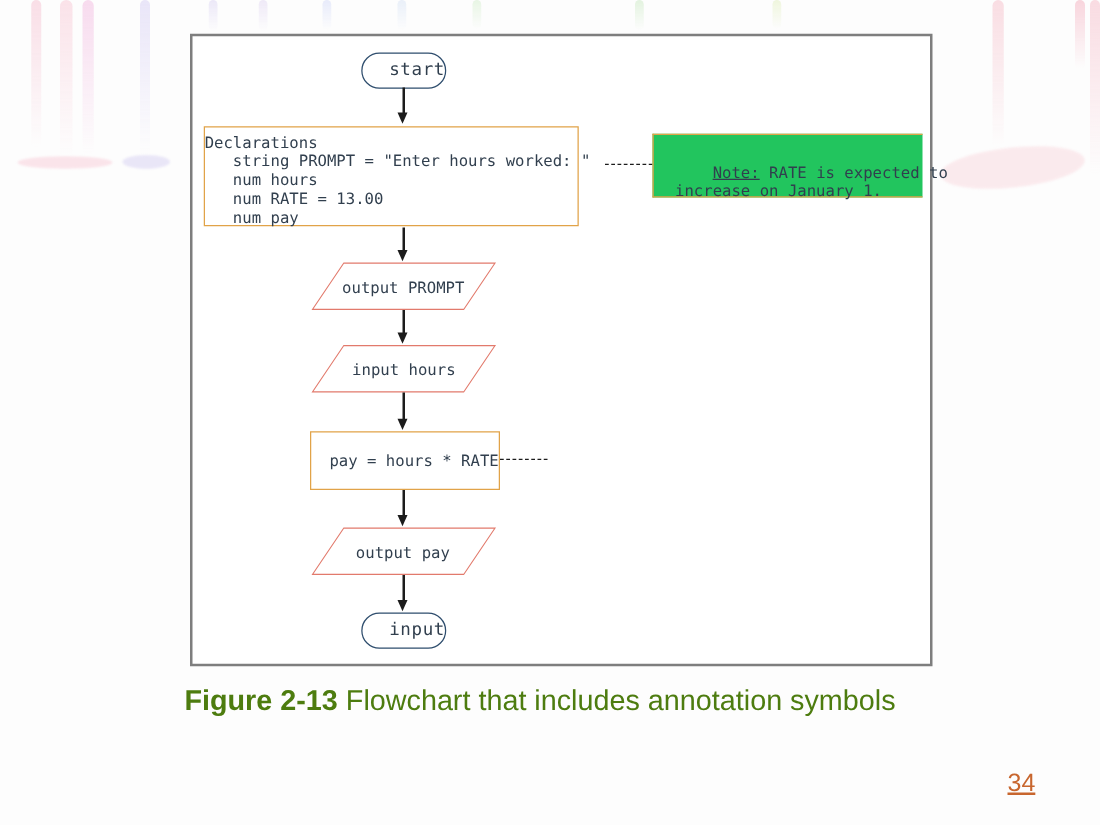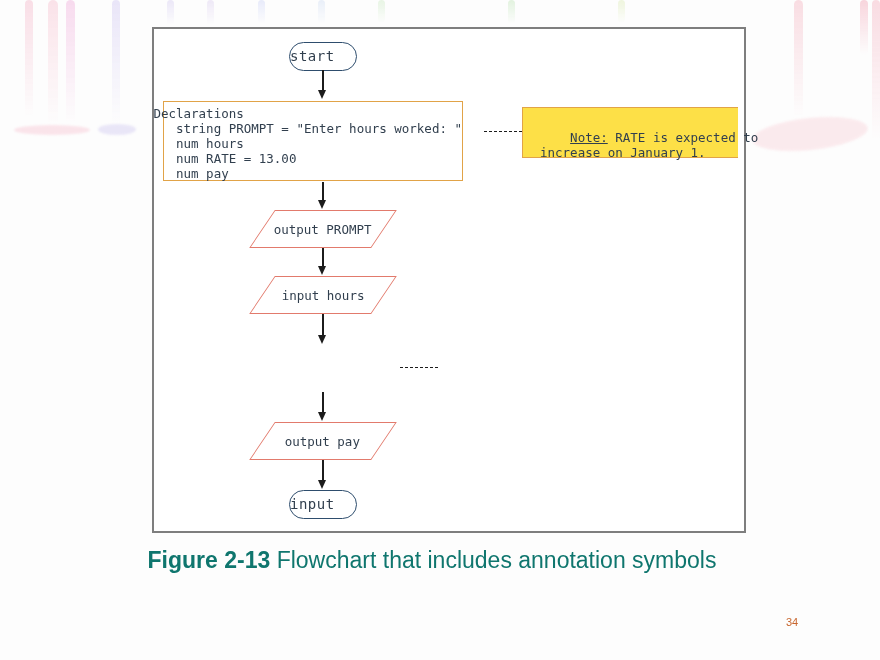--- a/index.html
+++ b/index.html
@@ -19,64 +19,64 @@
   }
   
   .deco{position:absolute;border-radius:6px;opacity:.55;filter:blur(.6px);pointer-events:none;}
   .foot{position:absolute;border-radius:50%;opacity:.5;filter:blur(1px);pointer-events:none;}
   
   .frame{
     position:absolute;left:152px;top:27px;width:594px;height:506px;
     background:#ffffff;border:2px solid var(--frame-border);
   }
   
-  .node{position:absolute;display:flex;align-items:center;justify-content:flex-start;
+  .node{position:absolute;display:flex;align-items:center;justify-content:flex-end;
         font-size:12.5px;line-height:15px;background:#ffffff;}
   .terminal{
     width:68px;height:29px;border:1.7px solid var(--terminal-border);
     border-radius:15px;font-size:14px;letter-spacing:.5px;
   }
   .process{border:1.6px solid var(--annotation-border);}
   .decl{
     left:163px;top:101px;width:300px;height:80px;
-    justify-content:flex-end;align-items:flex-start;
+    justify-content:center;align-items:flex-start;
     padding:4px 0 0 10px;white-space:pre;
   }
   .paybox{left:248px;top:345px;width:152px;height:47px;}
   .io{
     position:absolute;width:122px;height:38px;border:1.6px solid var(--io-border);
     transform:skewX(-34deg);display:flex;align-items:center;justify-content:center;
     background:#ffffff;font-size:12.5px;
   }
   .io>span{transform:skewX(34deg);white-space:nowrap;}
   .annotation{
     position:absolute;border-left:1.6px solid var(--annotation-border);
     border-top:1.6px solid var(--annotation-border);
     border-bottom:1.6px solid var(--annotation-border);
-    background:#fde047;font-size:12.5px;line-height:15.5px;white-space:pre;
+    background:#22c55e;font-size:12.5px;line-height:15.5px;white-space:pre;
   }
   .annotation .note{text-decoration:underline;}
   .anno1{left:522px;top:107px;width:216px;height:51px;padding:6px 0 0 17px;}
   .anno2{left:438px;top:341px;width:230px;height:54px;padding:4px 0 0 10px;}
   
   .vline{position:absolute;left:322.2px;width:1.6px;background:var(--connector);}
   .ahead{position:absolute;left:318.3px;width:0;height:0;
          border-left:4.7px solid transparent;border-right:4.7px solid transparent;
          border-top:9px solid var(--connector);}
   .dash{position:absolute;height:0;border-top:1.7px dashed var(--connector);}
   
   .caption{
     position:absolute;left:0;top:547px;width:864px;text-align:center;
-    font-family:"Liberation Sans",sans-serif;font-size:23px;color:#0f766e;
+    font-family:"Liberation Sans",sans-serif;font-size:23px;color:#4d7c0f;
     white-space:pre-wrap;
   }
   .caption .fig{font-weight:bold;}
   .pagenum{
-    position:absolute;left:786px;top:616px;
-    font-family:"Liberation Sans",sans-serif;font-size:11px;color:var(--page-number);
+    position:absolute;left:806px;top:616px;
+    font-family:"Liberation Sans",sans-serif;font-size:20px;color:var(--page-number);text-decoration:underline;
   }
 </style>
 </head>
 <body>
 
 <div class="stage">
 
   <div class="deco" style="left:25px;top:0;width:8px;height:118px;background:linear-gradient(#f6c5d4,rgba(246,197,212,0));"></div>
   <div class="deco" style="left:48px;top:0;width:10px;height:126px;background:linear-gradient(#f8ccd8,rgba(248,204,216,0));"></div>
   <div class="deco" style="left:66px;top:0;width:9px;height:124px;background:linear-gradient(#f3bfe2,rgba(243,191,226,0));"></div>
@@ -129,20 +129,23 @@
   <div class="vline" style="top:248px;height:19px;"></div>
   <div class="ahead" style="top:266px;"></div>
 
   <div class="io" style="left:262px;top:276px;">
     <span>input hours</span>
   </div>
 
   <div class="vline" style="top:314px;height:22px;"></div>
   <div class="ahead" style="top:335px;"></div>
 
+  <div class="node process paybox">
+    <span>pay = hours * RATE</span>
+  </div>
 
   <div class="dash" style="left:400px;top:367px;width:38px;"></div>
 
 
   <div class="vline" style="top:392px;height:21px;"></div>
   <div class="ahead" style="top:412px;"></div>
 
   <div class="io" style="left:262px;top:422px;">
     <span>output pay</span>
   </div>

